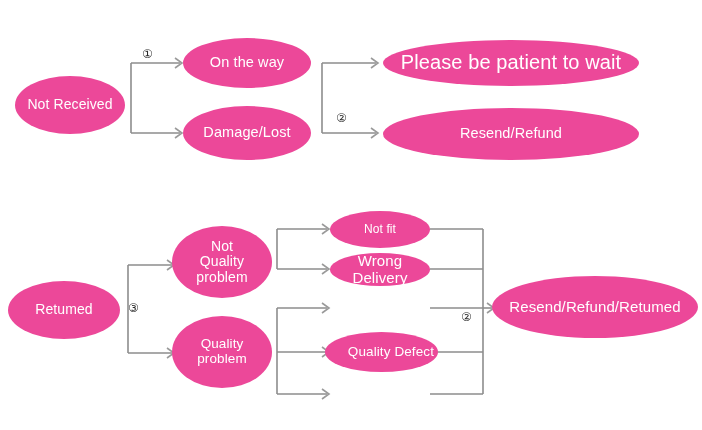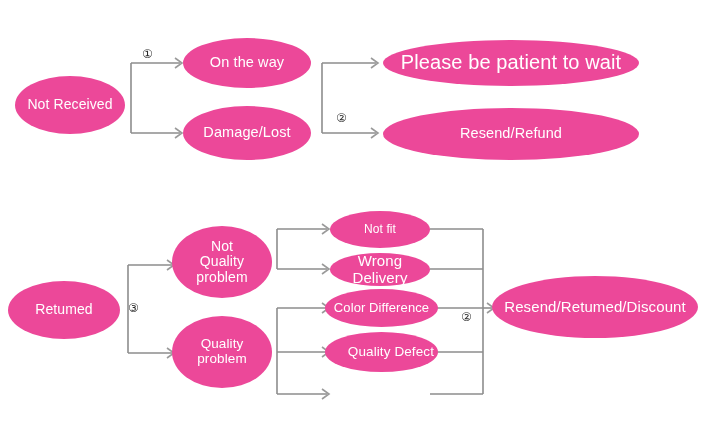--- a/index.html
+++ b/index.html
@@ -156,29 +156,26 @@
   </div>
 
   <div class="node" style="left:330px; top:211px; width:100px; height:37px; font-size:12px;">
     <span>Not fit</span>
   </div>
 
   <div class="node" style="left:330px; top:253px; width:100px; height:33px; font-size:15px;">
     <span>Wrong Delivery</span>
   </div>
 
-  <div class="node" style="left:325px; top:289px; width:113px; height:38px; font-size:13px;">
-    <span>Color Difference</span>
-  </div>
 
   <div class="node" style="left:325px; top:332px; width:113px; height:40px; font-size:13.5px;text-align:right;">
     <span>Quality Defect</span>
   </div>
 
 
   <div class="node" style="left:492px; top:276px; width:206px; height:62px; font-size:15px;">
-    <span>Resend/Retumed/Discount</span>
+    <span>Resend/Refund/Retumed</span>
   </div>
 
   <span class="marker" style="left:128px; top:302px;">③</span>
   <span class="marker" style="left:461px; top:311px;">②</span>
 
 </div>
 
 </body></html>

